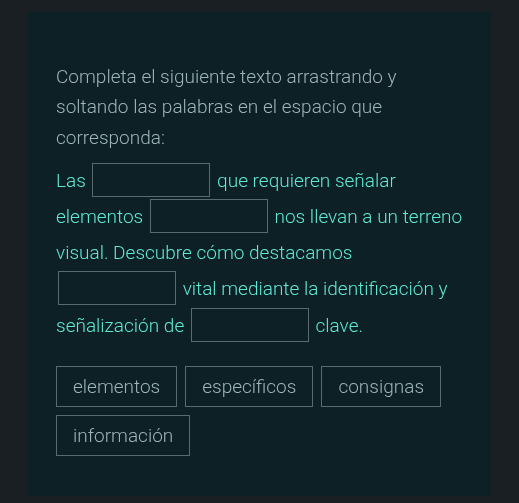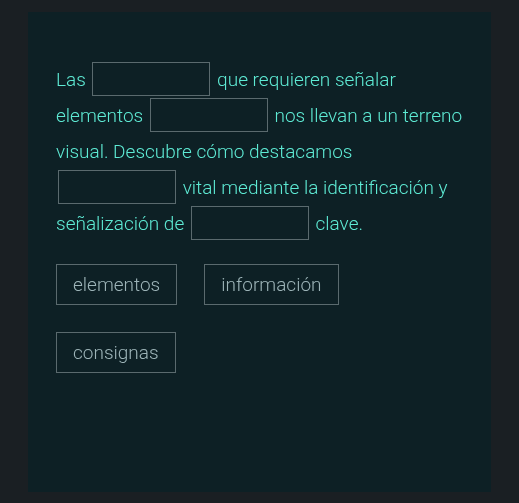--- a/index.html
+++ b/index.html
@@ -42,44 +42,46 @@
     background: transparent;
     vertical-align: middle;
     margin: 0 2px;
     position: relative;
     top: -2px;
   }
   .word-bank {
     margin-top: 22px;
     display: flex;
     flex-wrap: wrap;
-    gap: 27px;
+    gap: 8px;
   }
   .word-chip {
     border: 1px solid #5a6a6e;
     color: #9db4b8;
     font-size: 19px;
     font-weight: 300;
     padding: 8px 16px;
     background: transparent;
     cursor: move;
     user-select: none;
   }
 </style>
 </head>
 <body>
 
 <div class="outer">
   <div class="card">
 
+    <p class="instructions">Completa el siguiente texto arrastrando y soltando las palabras en el espacio que corresponda:</p>
 
     <p class="fill-text">
       <span>Las </span><span class="blank"></span><span> que requieren señalar elementos </span><span class="blank"></span><span> nos llevan a un terreno visual. Descubre cómo destacamos </span><span class="blank"></span><span>  vital mediante la identificación y señalización de </span><span class="blank"></span><span> clave.</span>
     </p>
 
     <div class="word-bank">
       <div class="word-chip">elementos</div>
+      <div class="word-chip">específicos</div>
+      <div class="word-chip">consignas</div>
       <div class="word-chip">información</div>
-      <div class="word-chip">consignas</div>
     </div>
 
   </div>
 </div>
 
 </body></html>

